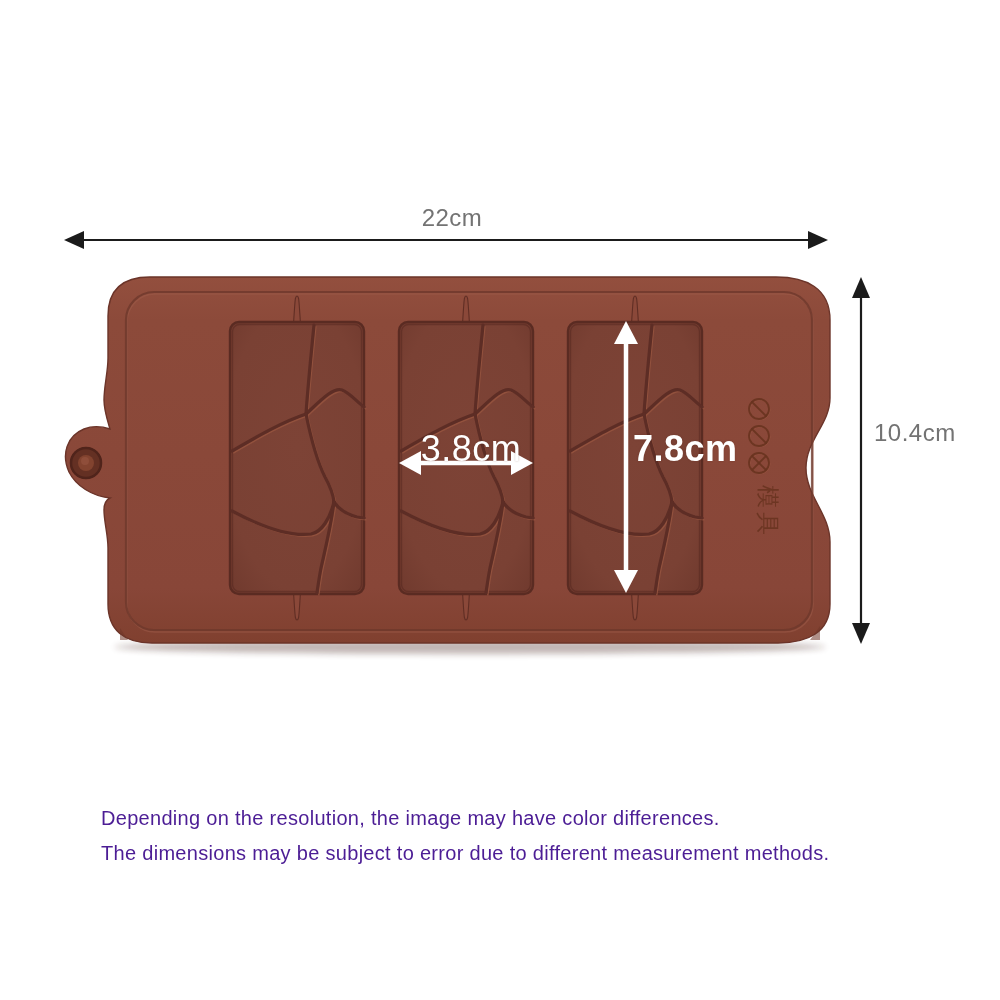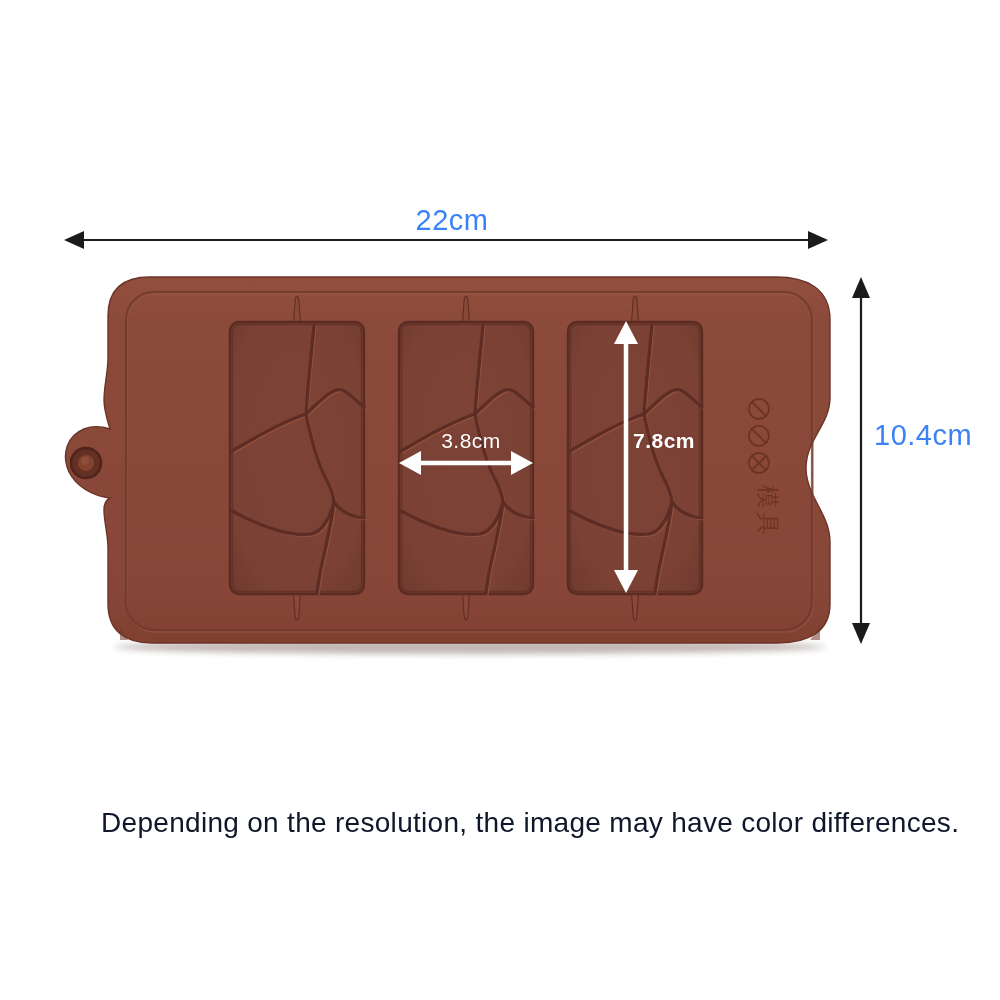--- a/index.html
+++ b/index.html
@@ -2,31 +2,31 @@
 <html><head>
 <meta charset="utf-8">
 <style>
   html,body{margin:0;padding:0;background:#ffffff;}
   .stage{
     position:relative;width:1000px;height:1000px;background:#ffffff;overflow:hidden;
     font-family:"Liberation Sans","DejaVu Sans",sans-serif;
   }
   .stage svg{position:absolute;left:0;top:0;}
   .dim-label{
-    position:absolute;color:#3b82f6;font-size:29px;line-height:1.1;white-space:nowrap;
+    position:absolute;color:#737373;font-size:24px;line-height:1.1;white-space:nowrap;
     letter-spacing:0.5px;
   }
   .dim-label.centered{transform:translateX(-50%);}
   .white-label{
-    position:absolute;color:#ffffff;font-size:21px;font-weight:500;line-height:1.05;
+    position:absolute;color:#ffffff;font-size:36px;font-weight:500;line-height:1.05;
     white-space:nowrap;letter-spacing:0.5px;text-shadow:0 0 2px rgba(90,40,30,0.35);
   }
   .white-label.centered{transform:translateX(-50%);}
   .disclaimer{
-    position:absolute;left:101px;color:#0f172a;font-size:28px;line-height:1.2;
+    position:absolute;left:101px;color:#4c1d95;font-size:20px;line-height:1.2;
     white-space:nowrap;letter-spacing:0.3px;
   }
 </style>
 </head>
 <body>
 
 <div class="stage">
 
   <svg width="1000" height="1000" viewBox="0 0 1000 1000">
     <defs>
@@ -151,13 +151,14 @@
       <polygon points="861,644 852,623 870,623"></polygon>
     </g>
   </svg>
 
   <div class="dim-label centered" style="left:452px;top:205px;">22cm</div>
   <div class="dim-label" style="left:874px;top:420px;">10.4cm</div>
   <div class="white-label centered" style="left:471px;top:430px;">3.8cm</div>
   <div class="white-label" style="left:633px;top:430px;font-weight:bold;">7.8cm</div>
 
   <div class="disclaimer" style="top:806px;">Depending on the resolution, the image may have color differences.</div>
+  <div class="disclaimer" style="top:841px;">The dimensions may be subject to error due to different measurement methods.</div>
 </div>
 
 </body></html>

